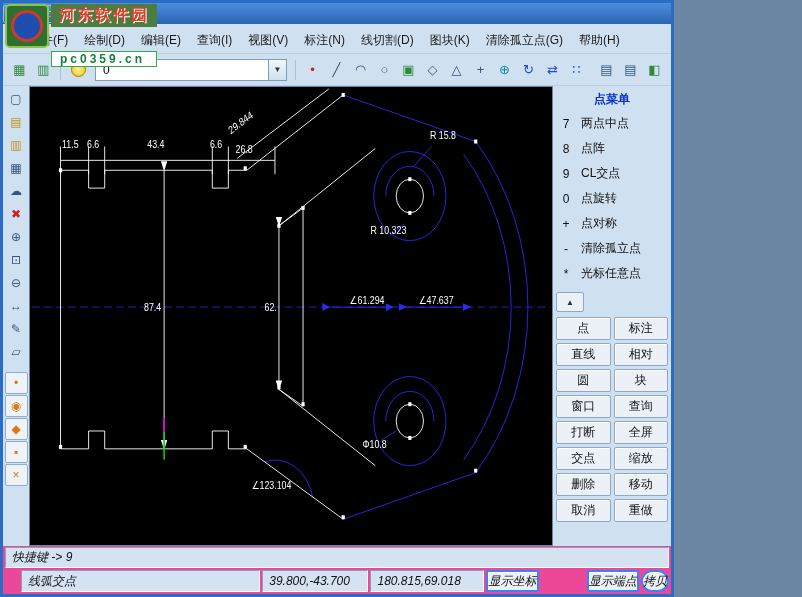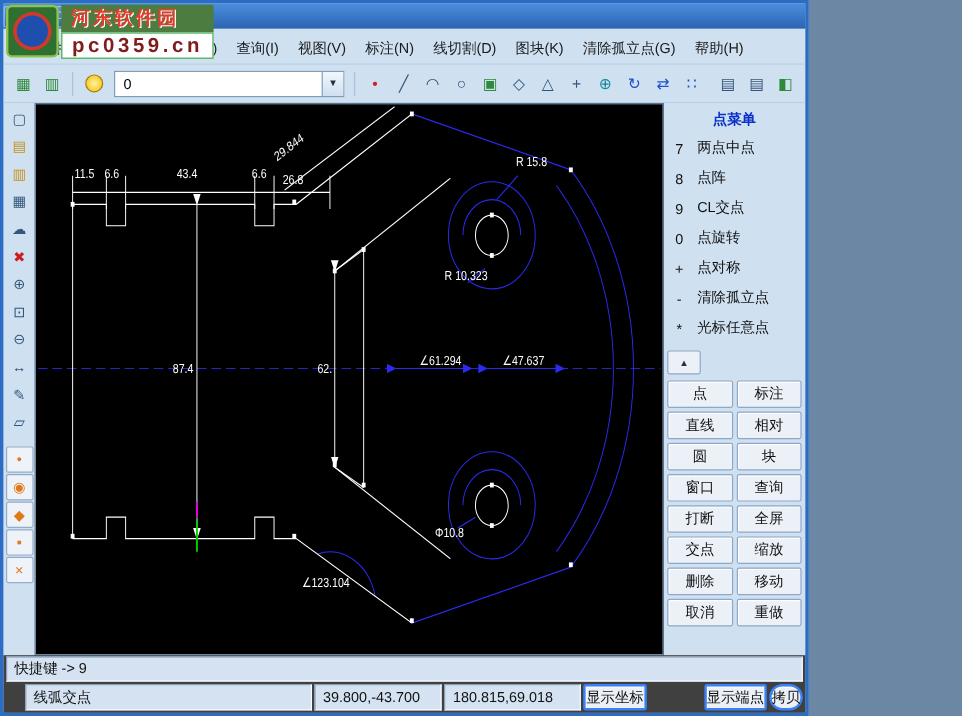--- a/index.html
+++ b/index.html
@@ -19,22 +19,22 @@
     background:linear-gradient(#5b93d8,#3466ac);cursor:default;}
   .win-btn.close{background:linear-gradient(#e06a5a,#bf2c1e);border-color:#f0b0a0;}
   
   .watermark{position:absolute;left:2px;top:1px;display:flex;z-index:20;align-items:stretch;}
   .wm-badge{width:40px;height:40px;border-radius:5px;background:#2f6f2f;border:2px solid #8cc44e;
     display:flex;align-items:center;justify-content:center;}
   .wm-badge-inner{width:26px;height:26px;border-radius:50%;background:#1f4fae;border:3px solid #d03a2a;}
   .wm-lines{display:flex;flex-direction:column;margin-left:2px;}
   .wm-1{background:#4d7c40;color:#e23c2c;font-weight:bold;font-size:16px;padding:1px 8px;
     text-shadow:1px 1px 0 #fff;letter-spacing:2px;}
-  .wm-2{background:#fff;color:#7f1d1d;border:1px solid #39a847;font-size:17px;font-weight:bold;
-    padding:0 8px;letter-spacing:3px;}
+  .wm-2{background:#fff;color:#15803d;border:1px solid #39a847;font-size:12px;font-weight:bold;
+    padding:0 8px;letter-spacing:3px;margin-top:24px;}
   
   .menubar{height:27px;flex:0 0 auto;display:flex;align-items:flex-end;padding:0 0 2px 18px;
     background:#cfe0f0;border-bottom:1px solid #b9cfe6;}
   .menu-item{padding:2px 8px;color:#1a1a1a;cursor:default;white-space:nowrap;}
   
   .toolbar{height:31px;flex:0 0 auto;display:flex;align-items:center;padding:0 5px;gap:1px;
     background:#cfe0f0;border-bottom:1px solid #b9cfe6;}
   .tb-sep{width:1px;height:20px;background:#a9c2dc;margin:0 4px;}
   .tbi{width:21px;height:21px;display:flex;align-items:center;justify-content:center;
     font-size:13px;color:#35567a;border:1px solid transparent;border-radius:2px;cursor:default;}
@@ -67,21 +67,21 @@
   .rp-key{width:20px;text-align:center;color:#111;}
   .rp-label{padding-left:5px;color:#111;white-space:nowrap;text-align:right;}
   .rp-up{width:26px;height:18px;margin:6px 0 5px 0;background:#ecf1f8;border:1px solid #8fa8c8;
     border-radius:2px;font-size:8px;display:flex;align-items:center;justify-content:center;
     color:#234;cursor:default;}
   .rp-grid{display:grid;grid-template-columns:1fr 1fr;gap:3px;}
   .rp-btn{height:21px;background:#ecf1f8;border:1px solid #8fa8c8;border-radius:2px;
     box-shadow:inset 1px 1px 0 #fff;display:flex;align-items:center;justify-content:center;
     color:#111;cursor:default;white-space:nowrap;}
   
-  .statusbar{flex:0 0 auto;background:#404040;padding:1px 2px 2px 2px;}
+  .statusbar{flex:0 0 auto;background:#ec4899;padding:1px 2px 2px 2px;font-style:italic;}
   .status-row1{height:19px;border:1px solid;border-color:#8aa0b8 #f8fbff #f8fbff #8aa0b8;
     display:flex;align-items:center;padding-left:6px;margin-bottom:2px;background:#d4e2f1;}
   .status-row2{height:22px;display:flex;gap:2px;align-items:stretch;}
   .st-panel{border:1px solid;border-color:#8aa0b8 #f8fbff #f8fbff #8aa0b8;background:#d4e2f1;
     display:flex;align-items:center;padding-left:6px;white-space:nowrap;overflow:hidden;}
   .st-mode{width:306px;margin-left:16px;} .st-c1{width:130px;} .st-c2{width:140px;}
   .st-btn{border:2px solid #3b82f6;background:#ecf1f8;border-radius:2px;box-shadow:inset 1px 1px 0 #fff;
     display:flex;align-items:center;justify-content:center;cursor:default;white-space:nowrap;}
   .st-btn.b1{width:64px;} .st-btn.b2{width:64px;margin-left:46px;} .st-btn.b3{flex:1;border-radius:11px;}
 </style>

